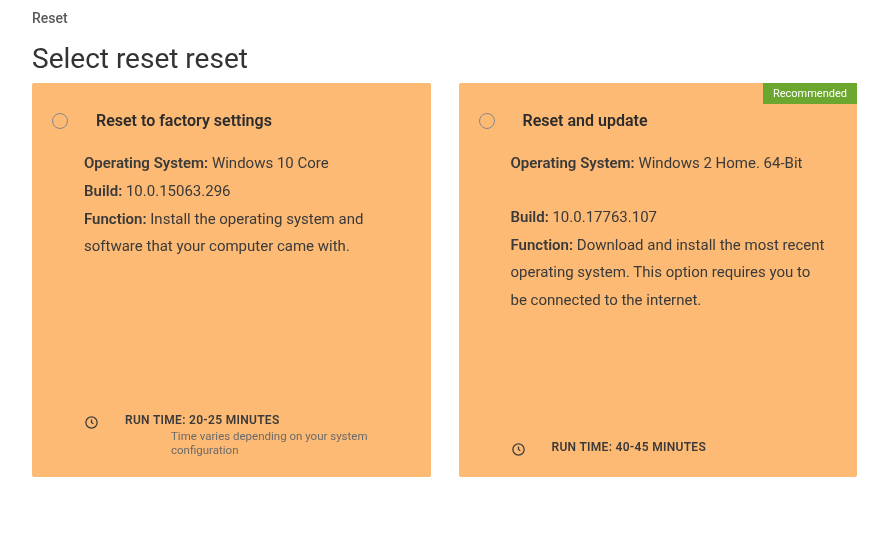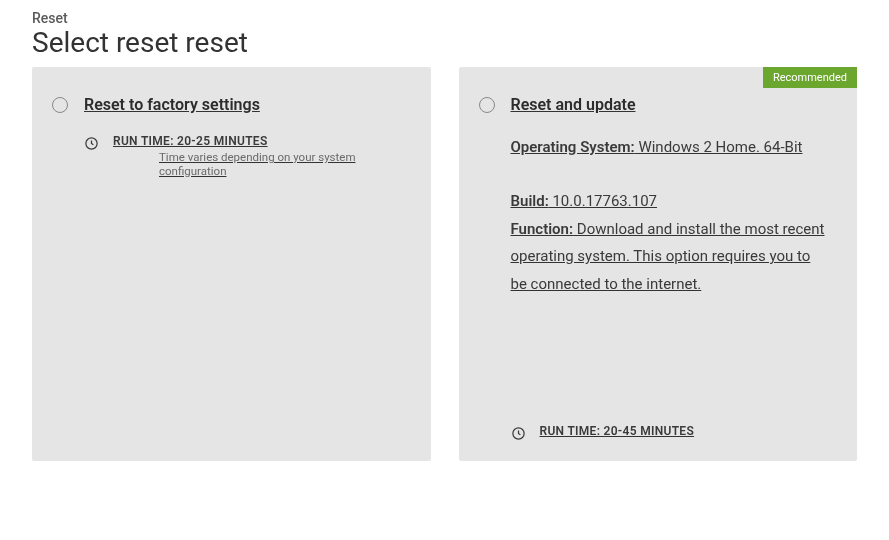--- a/index.html
+++ b/index.html
@@ -1,48 +1,53 @@
 <!DOCTYPE html>
 <html><head>
 <meta charset="utf-8">
 <style>
 * { box-sizing: border-box; margin: 0; padding: 0; }
 body { font-family: -apple-system, BlinkMacSystemFont, 'Segoe UI', Roboto, sans-serif; background: #fff; color: #333; width: 889px; height: 540px; overflow: hidden; }
 .container { padding: 10px 32px 20px; }
-.breadcrumb { color: #5a5a5a; font-size: 14px; font-weight: 500; }
+.breadcrumb { color: #5a5a5a; font-size: 14px; font-weight: 500; margin-bottom: 16px; }
 .title { font-size: 28px; font-weight: 400; color: #333; margin-bottom: 8px; }
 .subtitle { font-size: 15px; color: #555; margin-bottom: 28px; }
 .cards { display: flex; gap: 28px; }
-.card { position: relative; flex: 1; background: #e5e5e5; padding: 28px 28px 20px 20px; border-radius: 2px; min-height: 394px; display: flex; flex-direction: column; text-decoration: underline; }
+.card { position: relative; flex: 1; background: #fdba74; padding: 28px 28px 20px 20px; border-radius: 2px; min-height: 394px; display: flex; flex-direction: column; }
 .badge { position: absolute; top: 0; right: 0; background: #6ba62e; color: #fff; font-size: 11px; padding: 4px 10px; }
-.card-header { display: flex; align-items: center; gap: 16px; margin-bottom: 20px; }
+.card-header { display: flex; align-items: center; gap: 28px; margin-bottom: 20px; }
 .radio { width: 16px; height: 16px; border: 1.5px solid #888; border-radius: 50%; flex-shrink: 0; cursor: pointer; }
 .card-title { font-size: 16px; font-weight: 600; color: #2c2c2c; }
 .card-body { padding-left: 32px; flex: 1; }
 .spec { font-size: 15px; color: #3a3a3a; line-height: 1.85; }
 .spec b { font-weight: 600; }
 .spacer { height: 26px; }
-.card-footer { padding-left: 32px; display: flex; align-items: flex-start; gap: 14px; }
+.card-footer { padding-left: 32px; display: flex; align-items: flex-start; gap: 26px; }
 .clock-icon { width: 15px; height: 15px; flex-shrink: 0; margin-top: 2px; }
 .footer-text .runtime { font-size: 12px; font-weight: 600; color: #3a3a3a; letter-spacing: 0.3px; }
 .footer-text .varies { font-size: 11.5px; color: #6a6a6a; margin-top: 2px; margin-left: 46px; }
 </style>
 </head>
 <body>
 
 <div class="container">
   <div class="breadcrumb">Reset</div>
   <h1 class="title">Select reset reset</h1>
 
   <div class="cards">
 
     <div class="card">
       <div class="card-header">
         <div class="radio"></div>
         <div class="card-title">Reset to factory settings</div>
+      </div>
+      <div class="card-body">
+        <p class="spec"><b>Operating System:</b><span> Windows 10 Core</span></p>
+        <p class="spec"><b>Build:</b><span> 10.0.15063.296</span></p>
+        <p class="spec"><b>Function:</b><span> Install the operating system and software that your computer came with.</span></p>
       </div>
       <div class="card-footer">
         <svg class="clock-icon" viewBox="0 0 24 24" fill="none" stroke="#3a3a3a" stroke-width="2">
             <circle cx="12" cy="12" r="9"></circle>
             <path d="M12 7v5l3 2"></path>
           </svg>
         <div class="footer-text">
           <div class="runtime">RUN TIME: 20-25 MINUTES</div>
           <div class="varies">Time varies depending on your system configuration</div>
         </div>
@@ -60,19 +65,19 @@
         <div class="spacer"></div>
         <p class="spec"><b>Build:</b><span> 10.0.17763.107</span></p>
         <p class="spec"><b>Function:</b><span> Download and install the most recent operating system. This option requires you to be connected to the internet.</span></p>
       </div>
       <div class="card-footer">
         <svg class="clock-icon" viewBox="0 0 24 24" fill="none" stroke="#3a3a3a" stroke-width="2">
             <circle cx="12" cy="12" r="9"></circle>
             <path d="M12 7v5l3 2"></path>
           </svg>
         <div class="footer-text">
-          <div class="runtime">RUN TIME: 20-45 MINUTES</div>
+          <div class="runtime">RUN TIME: 40-45 MINUTES</div>
         </div>
       </div>
     </div>
 
   </div>
 </div>
 
 </body></html>

